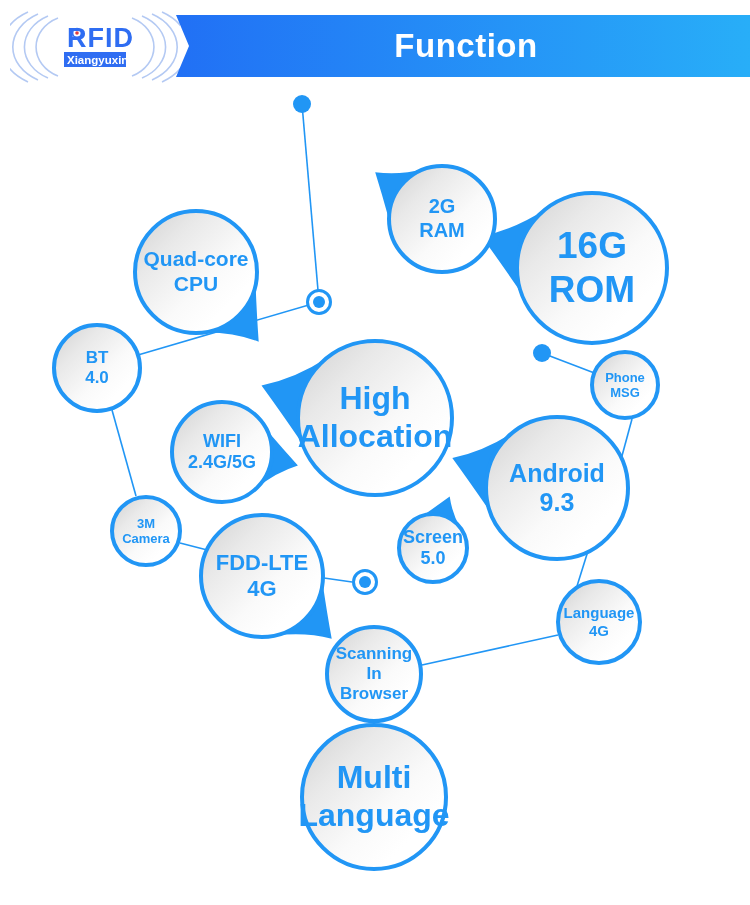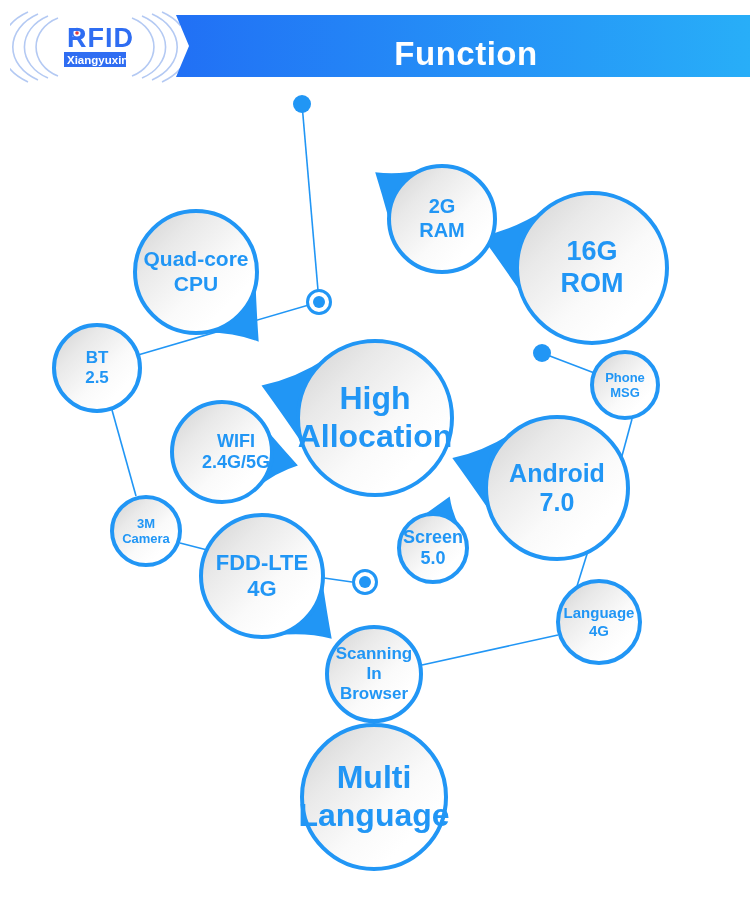--- a/index.html
+++ b/index.html
@@ -49,21 +49,20 @@
     height: 62px;
     display: flex;
     align-items: center;
     justify-content: center;
     color: #ffffff;
     font-size: 33px;
     font-weight: bold;
     letter-spacing: 0.5px;
     padding-left: 6px;
     box-sizing: border-box;
-    margin-top: 8px;
   }
 
   
   #wires {
     position: absolute;
     left: 0; top: 0;
     width: 750px;
     height: 905px;
     pointer-events: none;
   }
@@ -191,58 +190,58 @@
     </div>
     <div class="bubble" style="left: 387px; top: 164px; width: 110px; height: 110px; font-size: 20px;">
       <span class="lbl">2G
 RAM</span>
     </div>
     <div class="tail" style="left: 0px; top: 0px; width: 750px; height: 905px;">
       <svg width="750" height="905" viewBox="0 0 750 905">
         <path d="M521.3,293.1 Q500.4,262.3 481.4,236.3 Q515.0,229.3 545.3,209.3 Z" fill="#2196f5"></path>
       </svg>
     </div>
-    <div class="bubble" style="left: 515px; top: 191px; width: 154px; height: 154px; font-size: 27px;">
+    <div class="bubble" style="left: 515px; top: 191px; width: 154px; height: 154px; font-size: 37px;">
       <span class="lbl">16G
 ROM</span>
     </div>
     <div class="bubble" style="left: 52px; top: 323px; width: 90px; height: 90px; font-size: 17px;">
       <span class="lbl">BT
-2.5</span>
+4.0</span>
     </div>
     <div class="bubble" style="left: 590px; top: 350px; width: 70px; height: 70px; font-size: 13px; align-items: center;">
       <span class="lbl">Phone
 MSG</span>
     </div>
     <div class="tail" style="left: 0px; top: 0px; width: 750px; height: 905px;">
       <svg width="750" height="905" viewBox="0 0 750 905">
         <path d="M267.1,430.5 Q283.3,449.4 297.9,465.4 Q275.9,472.3 257.0,487.7 Z" fill="#2196f5"></path>
       </svg>
     </div>
-    <div class="bubble" style="left: 170px; top: 400px; width: 104px; height: 104px; font-size: 18px; justify-content: flex-end;">
+    <div class="bubble" style="left: 170px; top: 400px; width: 104px; height: 104px; font-size: 18px;">
       <span class="lbl">WIFI
 2.4G/5G</span>
     </div>
     <div class="tail" style="left: 0px; top: 0px; width: 750px; height: 905px;">
       <svg width="750" height="905" viewBox="0 0 750 905">
         <path d="M302.4,443.7 Q280.9,412.1 261.5,385.5 Q295.9,378.3 327.1,357.7 Z" fill="#2196f5"></path>
       </svg>
     </div>
     <div class="bubble" style="left: 296px; top: 339px; width: 158px; height: 158px; font-size: 32px;">
       <span class="lbl">High
 Allocation</span>
     </div>
     <div class="tail" style="left: 0px; top: 0px; width: 750px; height: 905px;">
       <svg width="750" height="905" viewBox="0 0 750 905">
         <path d="M490.1,511.7 Q470.2,482.6 452.3,458.0 Q484.0,451.4 512.8,432.4 Z" fill="#2196f5"></path>
       </svg>
     </div>
     <div class="bubble" style="left: 484px; top: 415px; width: 146px; height: 146px; font-size: 25px;">
       <span class="lbl">Android
-7.0</span>
+9.3</span>
     </div>
     <div class="bubble" style="left: 110px; top: 495px; width: 72px; height: 72px; font-size: 13px;">
       <span class="lbl">3M
 Camera</span>
     </div>
     <div class="tail" style="left: 0px; top: 0px; width: 750px; height: 905px;">
       <svg width="750" height="905" viewBox="0 0 750 905">
         <path d="M422.8,515.6 Q437.1,505.8 449.7,496.6 Q452.0,513.3 460.3,527.8 Z" fill="#2196f5"></path>
       </svg>
     </div>

